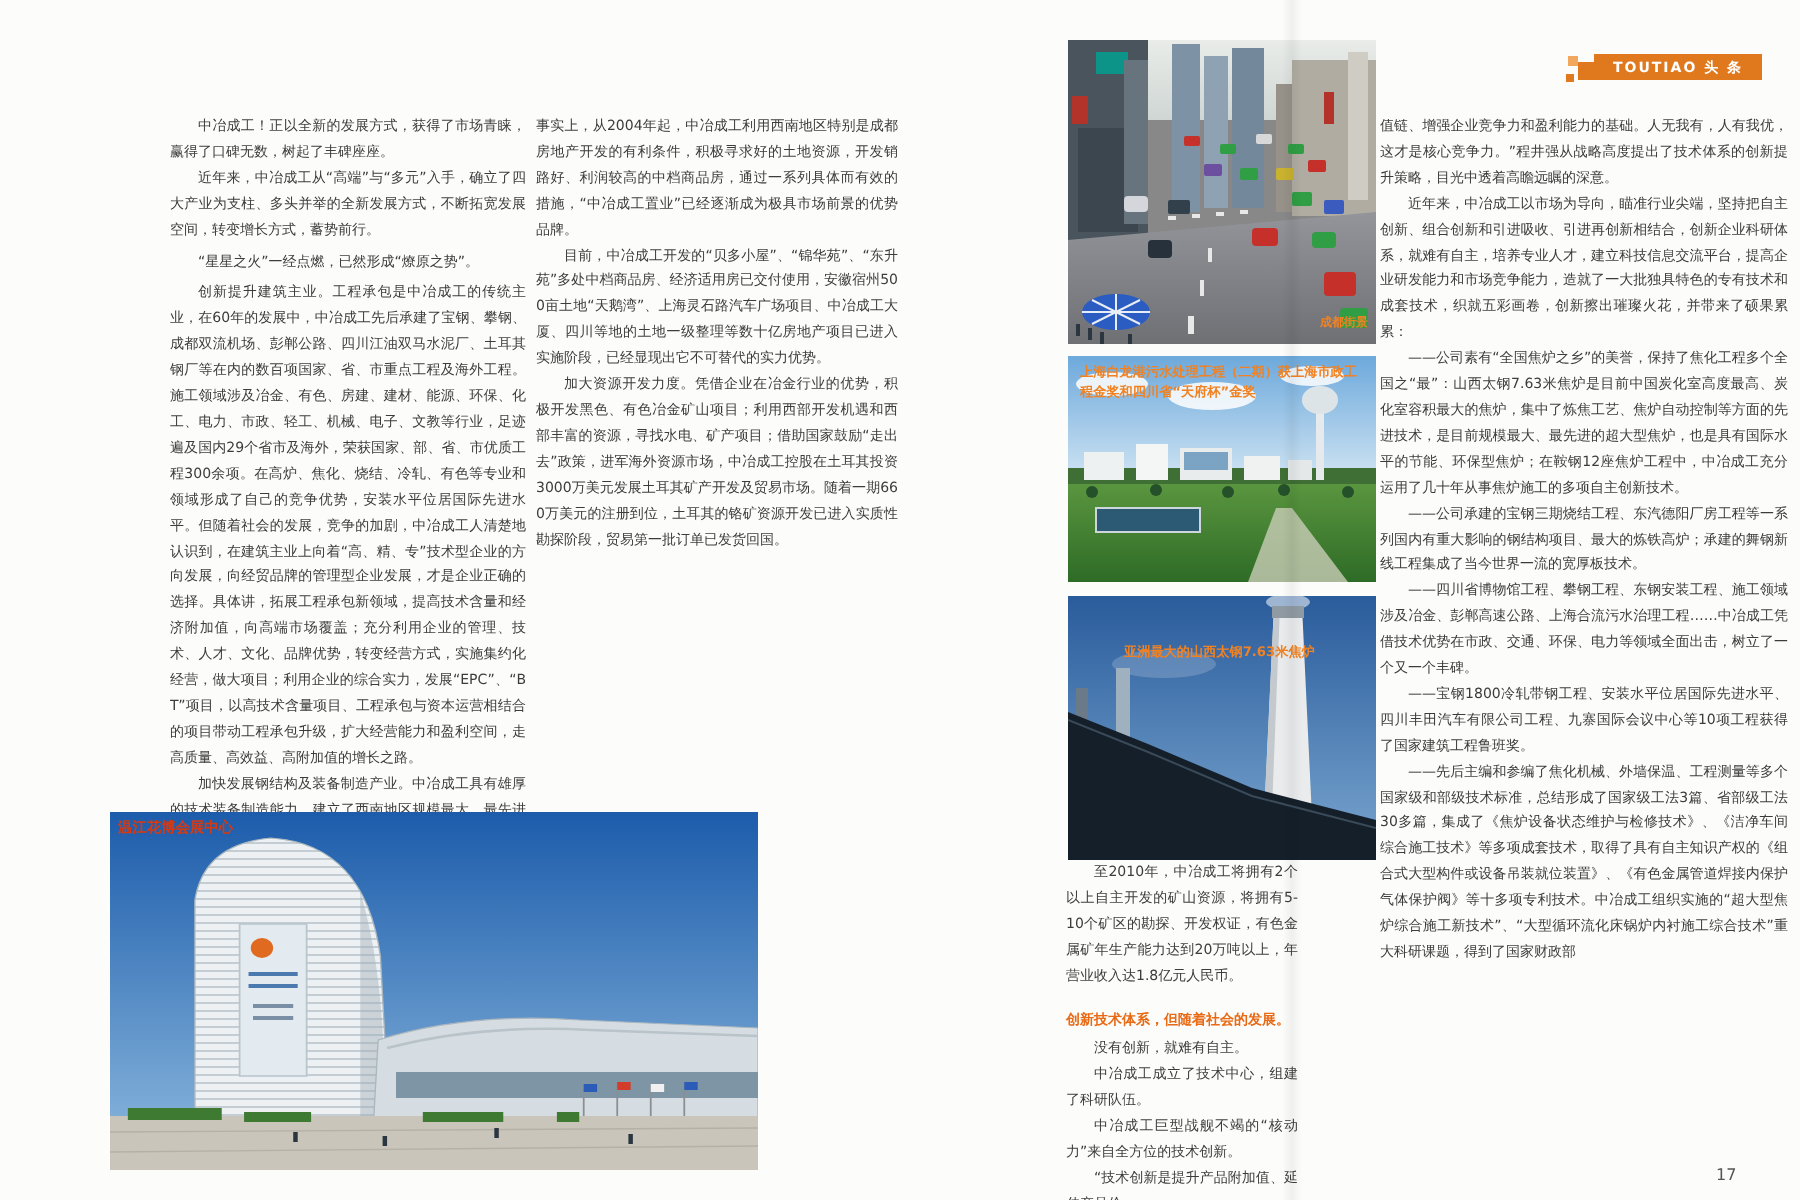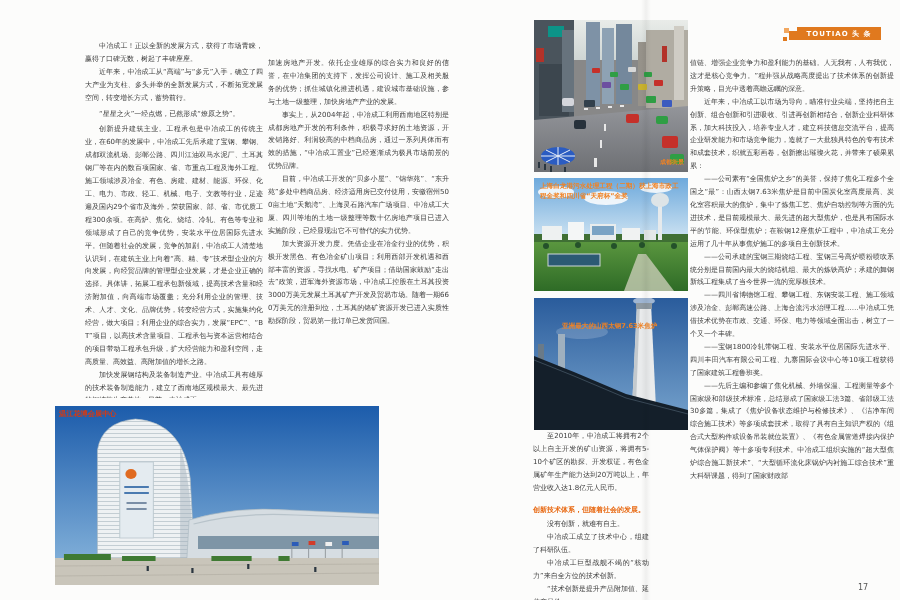--- a/index.html
+++ b/index.html
@@ -10,21 +10,21 @@
            display:flex;align-items:center;justify-content:center;}
   .hdr-bar span{color:#fff;font-size:7px;font-weight:bold;letter-spacing:1px;white-space:nowrap;}
   .px1{position:absolute;left:784px;top:28px;width:5px;height:5px;background:#f2a75f;}
   .px2{position:absolute;left:789px;top:31px;width:9px;height:9px;background:#e0791e;}
   .px3{position:absolute;left:783px;top:37px;width:4px;height:4px;background:#e0791e;}
   
   .textcol{position:absolute;font-size:7px;line-height:12.9px;text-align:justify;
            word-break:break-all;color:#3c3c3c;}
   .textcol p{margin:0;text-indent:2em;}
   .no-first-indent p:first-child{text-indent:0;}
-  #col1{left:85px;top:40px;width:178px;height:358px;overflow:hidden;}
+  #col1{left:85px;top:57px;width:178px;height:358px;overflow:hidden;}
   #col1 p:nth-child(3){margin:3px 0;}
   #col2{left:268px;top:57px;width:181px;height:350px;overflow:hidden;}
   #col3{left:533px;top:430px;width:116px;height:165px;}
   #col3 .subhead{color:#e86a14;font-weight:bold;margin:9px 0 2px 0;font-size:7px;}
   #rcol{left:690px;top:57px;width:204px;height:525px;overflow:hidden;}
   
   .photo{position:absolute;overflow:hidden;background:#888;}
   #ph-street{left:534px;top:20px;width:154px;height:152px;}
   #ph-plant{left:534px;top:178px;width:154px;height:113px;}
   #ph-coke{left:534px;top:298px;width:154px;height:132px;}
@@ -54,43 +54,42 @@
   </div>
 
   <div id="col1" class="textcol">
       <p>中冶成工！正以全新的发展方式，获得了市场青睐，赢得了口碑无数，树起了丰碑座座。</p>
       <p>近年来，中冶成工从“高端”与“多元”入手，确立了四大产业为支柱、多头并举的全新发展方式，不断拓宽发展空间，转变增长方式，蓄势前行。</p>
       <p>“星星之火”一经点燃，已然形成“燎原之势”。</p>
       <p>创新提升建筑主业。工程承包是中冶成工的传统主业，在60年的发展中，中冶成工先后承建了宝钢、攀钢、成都双流机场、彭郸公路、四川江油双马水泥厂、土耳其钢厂等在内的数百项国家、省、市重点工程及海外工程。施工领域涉及冶金、有色、房建、建材、能源、环保、化工、电力、市政、轻工、机械、电子、文教等行业，足迹遍及国内29个省市及海外，荣获国家、部、省、市优质工程300余项。在高炉、焦化、烧结、冷轧、有色等专业和领域形成了自己的竞争优势，安装水平位居国际先进水平。但随着社会的发展，竞争的加剧，中冶成工人清楚地认识到，在建筑主业上向着“高、精、专”技术型企业的方向发展，向经贸品牌的管理型企业发展，才是企业正确的选择。具体讲，拓展工程承包新领域，提高技术含量和经济附加值，向高端市场覆盖；充分利用企业的管理、技术、人才、文化、品牌优势，转变经营方式，实施集约化经营，做大项目；利用企业的综合实力，发展“EPC”、“BT”项目，以高技术含量项目、工程承包与资本运营相结合的项目带动工程承包升级，扩大经营能力和盈利空间，走高质量、高效益、高附加值的增长之路。</p>
       <p>加快发展钢结构及装备制造产业。中冶成工具有雄厚的技术装备制造能力，建立了西南地区规模最大、最先进的钢结构生产基地。目前，中冶成工</p>
     </div>
   <div id="col2" class="textcol no-first-indent">
-      <p>加速房地产开发。依托企业雄厚的综合实力和良好的信誉，在中冶集团的支持下，发挥公司设计、施工及相关服务的优势；抓住城镇化推进机遇，建设城市基础设施，参与土地一级整理，加快房地产产业的发展。</p>
       <p>事实上，从2004年起，中冶成工利用西南地区特别是成都房地产开发的有利条件，积极寻求好的土地资源，开发销路好、利润较高的中档商品房，通过一系列具体而有效的措施，“中冶成工置业”已经逐渐成为极具市场前景的优势品牌。</p>
       <p>目前，中冶成工开发的“贝多小屋”、“锦华苑”、“东升苑”多处中档商品房、经济适用房已交付使用，安徽宿州500亩土地“天鹅湾”、上海灵石路汽车广场项目、中冶成工大厦、四川等地的土地一级整理等数十亿房地产项目已进入实施阶段，已经显现出它不可替代的实力优势。</p>
       <p>加大资源开发力度。凭借企业在冶金行业的优势，积极开发黑色、有色冶金矿山项目；利用西部开发机遇和西部丰富的资源，寻找水电、矿产项目；借助国家鼓励“走出去”政策，进军海外资源市场，中冶成工控股在土耳其投资3000万美元发展土耳其矿产开发及贸易市场。随着一期660万美元的注册到位，土耳其的铬矿资源开发已进入实质性勘探阶段，贸易第一批订单已发货回国。</p>
     </div>
   <div id="col3" class="textcol">
     <div>
         <p>至2010年，中冶成工将拥有2个以上自主开发的矿山资源，将拥有5-10个矿区的勘探、开发权证，有色金属矿年生产能力达到20万吨以上，年营业收入达1.8亿元人民币。</p>
       </div>
     <div class="subhead">创新技术体系，但随着社会的发展。</div>
     <div>
         <p>没有创新，就难有自主。</p>
         <p>中冶成工成立了技术中心，组建了科研队伍。</p>
         <p>中冶成工巨型战舰不竭的“核动力”来自全方位的技术创新。</p>
         <p>“技术创新是提升产品附加值、延伸产品价</p>
       </div>
   </div>
 
   <div id="rcol" class="textcol no-first-indent">
       <p>值链、增强企业竞争力和盈利能力的基础。人无我有，人有我优，这才是核心竞争力。”程井强从战略高度提出了技术体系的创新提升策略，目光中透着高瞻远瞩的深意。</p>
-      <p>近年来，中冶成工以市场为导向，瞄准行业尖端，坚持把自主创新、组合创新和引进吸收、引进再创新相结合，创新企业科研体系，加大科技投入，培养专业人才，建立科技信息交流平台，提高企业研发能力和市场竞争能力，造就了一大批独具特色的专有技术和成套技术，织就五彩画卷，创新擦出璀璨火花，并带来了硕果累累：</p>
+      <p>近年来，中冶成工以市场为导向，瞄准行业尖端，坚持把自主创新、组合创新和引进吸收、引进再创新相结合，创新企业科研体系，就难有自主，培养专业人才，建立科技信息交流平台，提高企业研发能力和市场竞争能力，造就了一大批独具特色的专有技术和成套技术，织就五彩画卷，创新擦出璀璨火花，并带来了硕果累累：</p>
       <p>——公司素有“全国焦炉之乡”的美誉，保持了焦化工程多个全国之“最”：山西太钢7.63米焦炉是目前中国炭化室高度最高、炭化室容积最大的焦炉，集中了炼焦工艺、焦炉自动控制等方面的先进技术，是目前规模最大、最先进的超大型焦炉，也是具有国际水平的节能、环保型焦炉；在鞍钢12座焦炉工程中，中冶成工充分运用了几十年从事焦炉施工的多项自主创新技术。</p>
-      <p>——公司承建的宝钢三期烧结工程、宝钢三号高炉喷粉喷吹系统分别是目前国内最大的烧结机组、最大的炼铁高炉；承建的舞钢新线工程集成了当今世界一流的宽厚板技术。</p>
+      <p>——公司承建的宝钢三期烧结工程、东汽德阳厂房工程等一系列国内有重大影响的钢结构项目、最大的炼铁高炉；承建的舞钢新线工程集成了当今世界一流的宽厚板技术。</p>
       <p>——四川省博物馆工程、攀钢工程、东钢安装工程、施工领域涉及冶金、彭郸高速公路、上海合流污水治理工程……中冶成工凭借技术优势在市政、交通、环保、电力等领域全面出击，树立了一个又一个丰碑。</p>
       <p>——宝钢1800冷轧带钢工程、安装水平位居国际先进水平、四川丰田汽车有限公司工程、九寨国际会议中心等10项工程获得了国家建筑工程鲁班奖。</p>
       <p>——先后主编和参编了焦化机械、外墙保温、工程测量等多个国家级和部级技术标准，总结形成了国家级工法3篇、省部级工法30多篇，集成了《焦炉设备状态维护与检修技术》、《洁净车间综合施工技术》等多项成套技术，取得了具有自主知识产权的《组合式大型构件或设备吊装就位装置》、《有色金属管道焊接内保护气体保护阀》等十多项专利技术。中冶成工组织实施的“超大型焦炉综合施工新技术”、“大型循环流化床锅炉内衬施工综合技术”重大科研课题，得到了国家财政部</p>
     </div>
 
   <div id="ph-street" class="photo">
     <svg viewBox="0 0 154 152" preserveAspectRatio="none">
       <defs>
         <linearGradient id="gsky" x1="0" y1="0" x2="0" y2="1">
           <stop offset="0" stop-color="#e9ece9"></stop>

